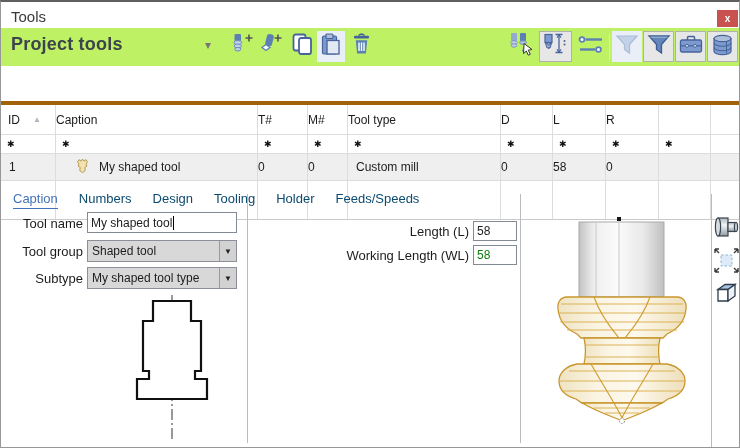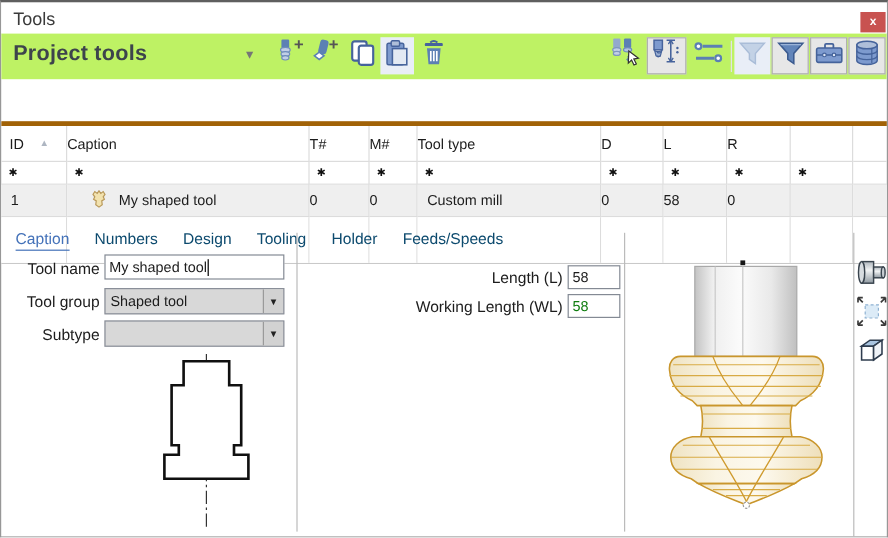--- a/index.html
+++ b/index.html
@@ -341,20 +341,21 @@
   <div class="flabel" style="left:0; top:240px; width:82px">Tool group</div>
   <div class="select" style="left:86px; top:238px; width:150px; height:22px">
     <span>Shaped tool</span>
     <span class="sel-btn">
         <span>▼</span>
       </span>
   </div>
 
   <div class="flabel" style="left:0; top:267px; width:82px">Subtype</div>
   <div class="select" style="left:86px; top:265px; width:150px; height:22px">
+    <span>My shaped tool type</span>
     <span class="sel-btn">
         <span>▼</span>
       </span>
   </div>
 
   <div style="position:absolute; left:100px; top:292px">
     <svg width="145" height="148" viewBox="0 0 145 148">
       <line x1="71" y1="1" x2="71" y2="145" stroke="#333" stroke-width="1" stroke-dasharray="11 3 2 3"></line>
       <path d="M52,7 H90 V27 H100 V77 H94 V85 H106 V105 H36 V85 H48 V77 H42 V27 H52 Z" fill="#fff" stroke="#101010" stroke-width="2.2"></path>
     </svg>

